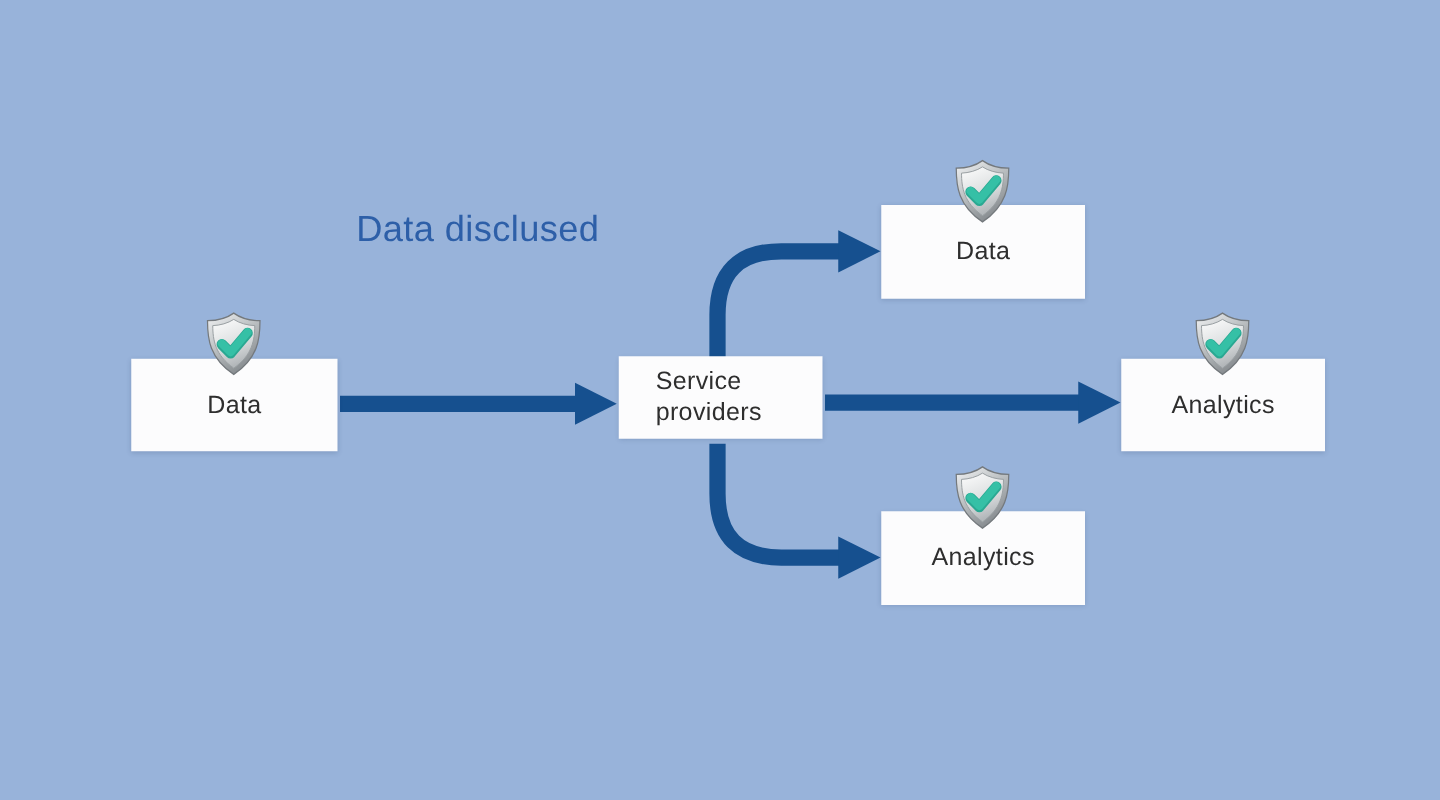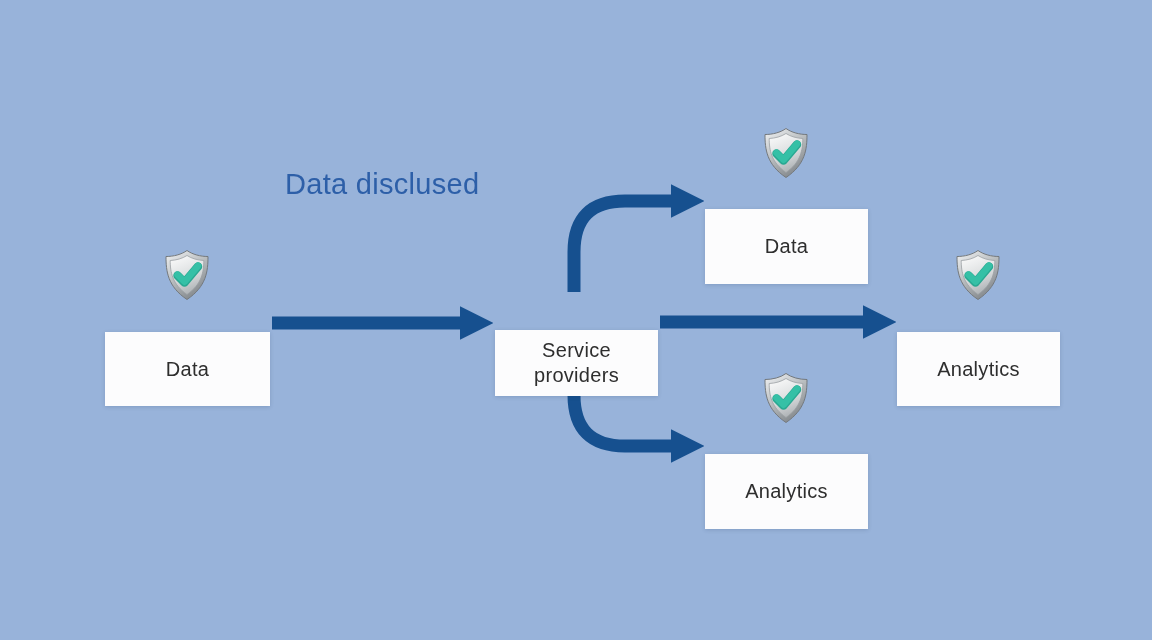--- a/index.html
+++ b/index.html
@@ -27,26 +27,24 @@
   .edge{
     stroke:var(--arrow);
     stroke-width:13;
     fill:none;
   }
   .arrowhead{fill:var(--arrow);}
   .node{
     position:absolute;
     background:var(--box-bg);
     display:flex;align-items:center;justify-content:center;
-    text-align:center;
     color:var(--box-text);
     font-size:20px;
     letter-spacing:0.3px;
     box-shadow:0 1px 4px rgba(30,50,90,0.18);
-    margin-top:45px;
   }
   .node .label{max-width:150px;line-height:1.25;}
   .node-hub .label{max-width:104px;}
   .node-source{left:105px;top:287px;width:165px;height:74px;}
   .node-hub{left:495px;top:285px;width:163px;height:66px;}
   .node-branch-top{left:705px;top:164px;width:163px;height:75px;}
   .node-branch-right{left:897px;top:287px;width:163px;height:74px;}
   .node-branch-bottom{left:705px;top:409px;width:163px;height:75px;}
   .title{
     position:absolute;left:285px;top:168px;

